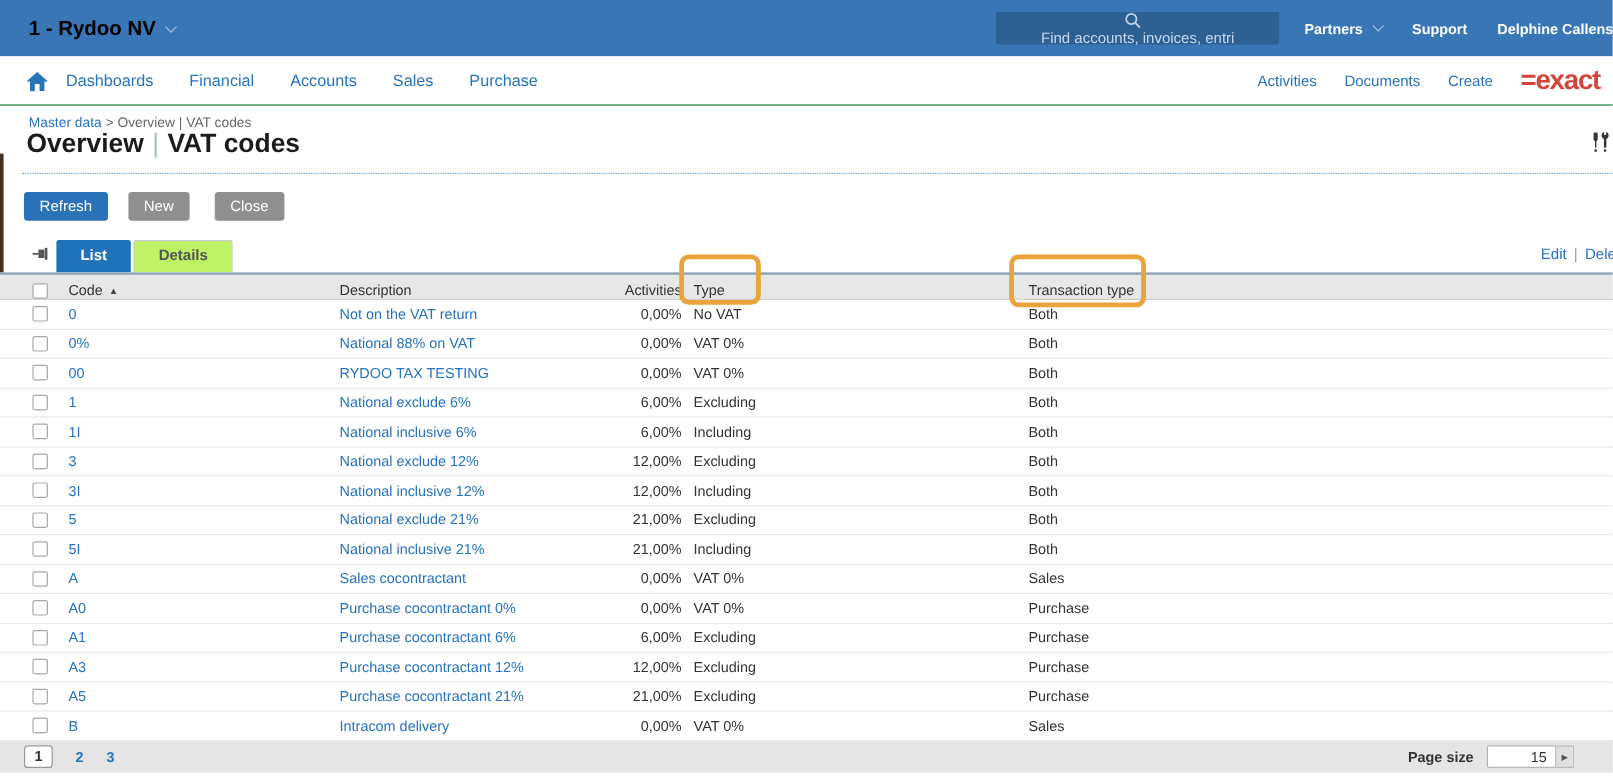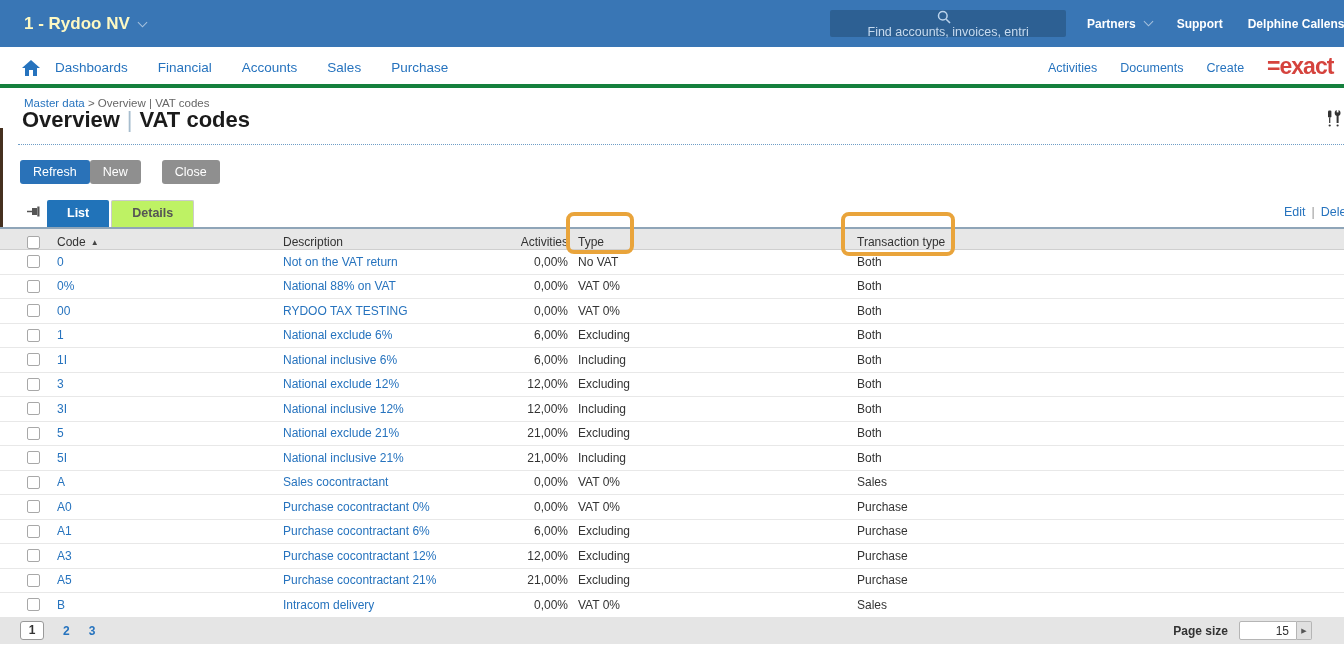--- a/index.html
+++ b/index.html
@@ -2,39 +2,39 @@
 <html><head>
 <meta charset="utf-8">
 <style>
   html,body{margin:0;padding:0;}
   body{width:1344px;height:648px;position:relative;overflow:hidden;background:#fff;
        font-family:"Liberation Sans",sans-serif;font-size:12px;color:#333;}
   a{text-decoration:none;cursor:pointer;}
 
   
   .topbar{position:absolute;left:0;top:0;width:1344px;height:47px;background:#3976B5;}
-  .brand{position:absolute;left:24px;top:0;height:47px;line-height:47px;color:#fef9c3;
+  .brand{position:absolute;left:24px;top:0;height:47px;line-height:47px;color:#000000;
          font-size:17px;font-weight:bold;cursor:pointer;white-space:nowrap;}
   .chev{display:inline-block;width:6px;height:6px;border-right:1.5px solid rgba(255,255,255,.55);
         border-bottom:1.5px solid rgba(255,255,255,.55);transform:rotate(45deg);
         margin-left:9px;vertical-align:3px;}
   .search{position:absolute;left:830px;top:10px;width:236px;height:27px;background:#2D6093;
           border-radius:2px;display:flex;align-items:center;padding:0 10px;box-sizing:border-box;flex-direction:column;}
   .search svg{flex:0 0 auto;margin-right:9px;}
   .search input{flex:1;min-width:0;background:transparent;border:none;outline:none;
                 color:#EAF2FB;font-size:12.5px;font-family:inherit;}
   .search input::placeholder{color:#C6DAEF;opacity:1;}
   .topbar-links{position:absolute;left:1087px;top:0;height:47px;display:flex;align-items:center;
                 font-size:12px;font-weight:bold;color:#fff;white-space:nowrap;}
   .tb-link{cursor:pointer;}
   .mr1{margin-right:25px;} .mr2{margin-right:25px;}
 
   
   .navbar{position:absolute;left:0;top:47px;width:1344px;height:41px;background:#fff;
-          border-bottom:4px solid #15803d;box-sizing:border-box;}
+          border-bottom:1px solid #15803d;box-sizing:border-box;}
   .home{position:absolute;left:22px;top:13px;cursor:pointer;}
   .nav-items{position:absolute;left:55px;top:0;height:41px;display:flex;align-items:center;
              gap:30px;font-size:13.5px;color:#2673BE;}
   .nav-right{position:absolute;left:1048px;top:0;height:41px;display:flex;align-items:center;
              font-size:12.5px;color:#2673BE;white-space:nowrap;}
   .nav-right .nr{margin-right:23px;cursor:pointer;}
   .logo{font-size:23px;font-weight:bold;color:#D5433D;letter-spacing:-1px;margin-top:-3px;}
 
   
   .crumb{position:absolute;left:24px;top:97px;font-size:11.5px;color:#666;}
@@ -42,21 +42,21 @@
   .title{position:absolute;left:22px;top:107px;font-size:22px;font-weight:bold;color:#1B1B1B;}
   .title .pipe{color:#A7BDCE;font-weight:normal;padding:0 7px;}
   .tools{position:absolute;left:1326px;top:110px;cursor:pointer;}
   .dotted{position:absolute;left:18px;top:144px;width:1326px;height:0;border-top:1px dotted #6F9DC6;}
   .artifact{position:absolute;left:0;top:128px;width:3px;height:104px;background:#45301F;}
 
   
   .btns{position:absolute;left:20px;top:160px;display:flex;}
   .btn{height:24px;line-height:24px;padding:0 13px;font-size:12.5px;color:#fff;border:none;
        border-radius:3px;font-family:inherit;cursor:pointer;}
-  .btn-refresh{background:#2A72B8;}
+  .btn-refresh{background:#2A72B8;margin-right:17px;}
   .btn-gray{background:#8F8F8F;margin-right:21px;}
 
   
   .pin{position:absolute;left:27px;top:206px;cursor:pointer;}
   .tabs{position:absolute;left:47px;top:200px;display:flex;height:27px;}
   .tab{padding:0 20px;line-height:27px;font-size:12.5px;font-weight:bold;
        border-radius:2px 2px 0 0;cursor:pointer;box-sizing:border-box;}
   .tab-active{background:#2173B9;color:#fff;}
   .tab-inactive{background:#bef264;color:#555;border:1px solid #CBCBCB;border-bottom:none;
                 line-height:25px;margin-left:2px;}

